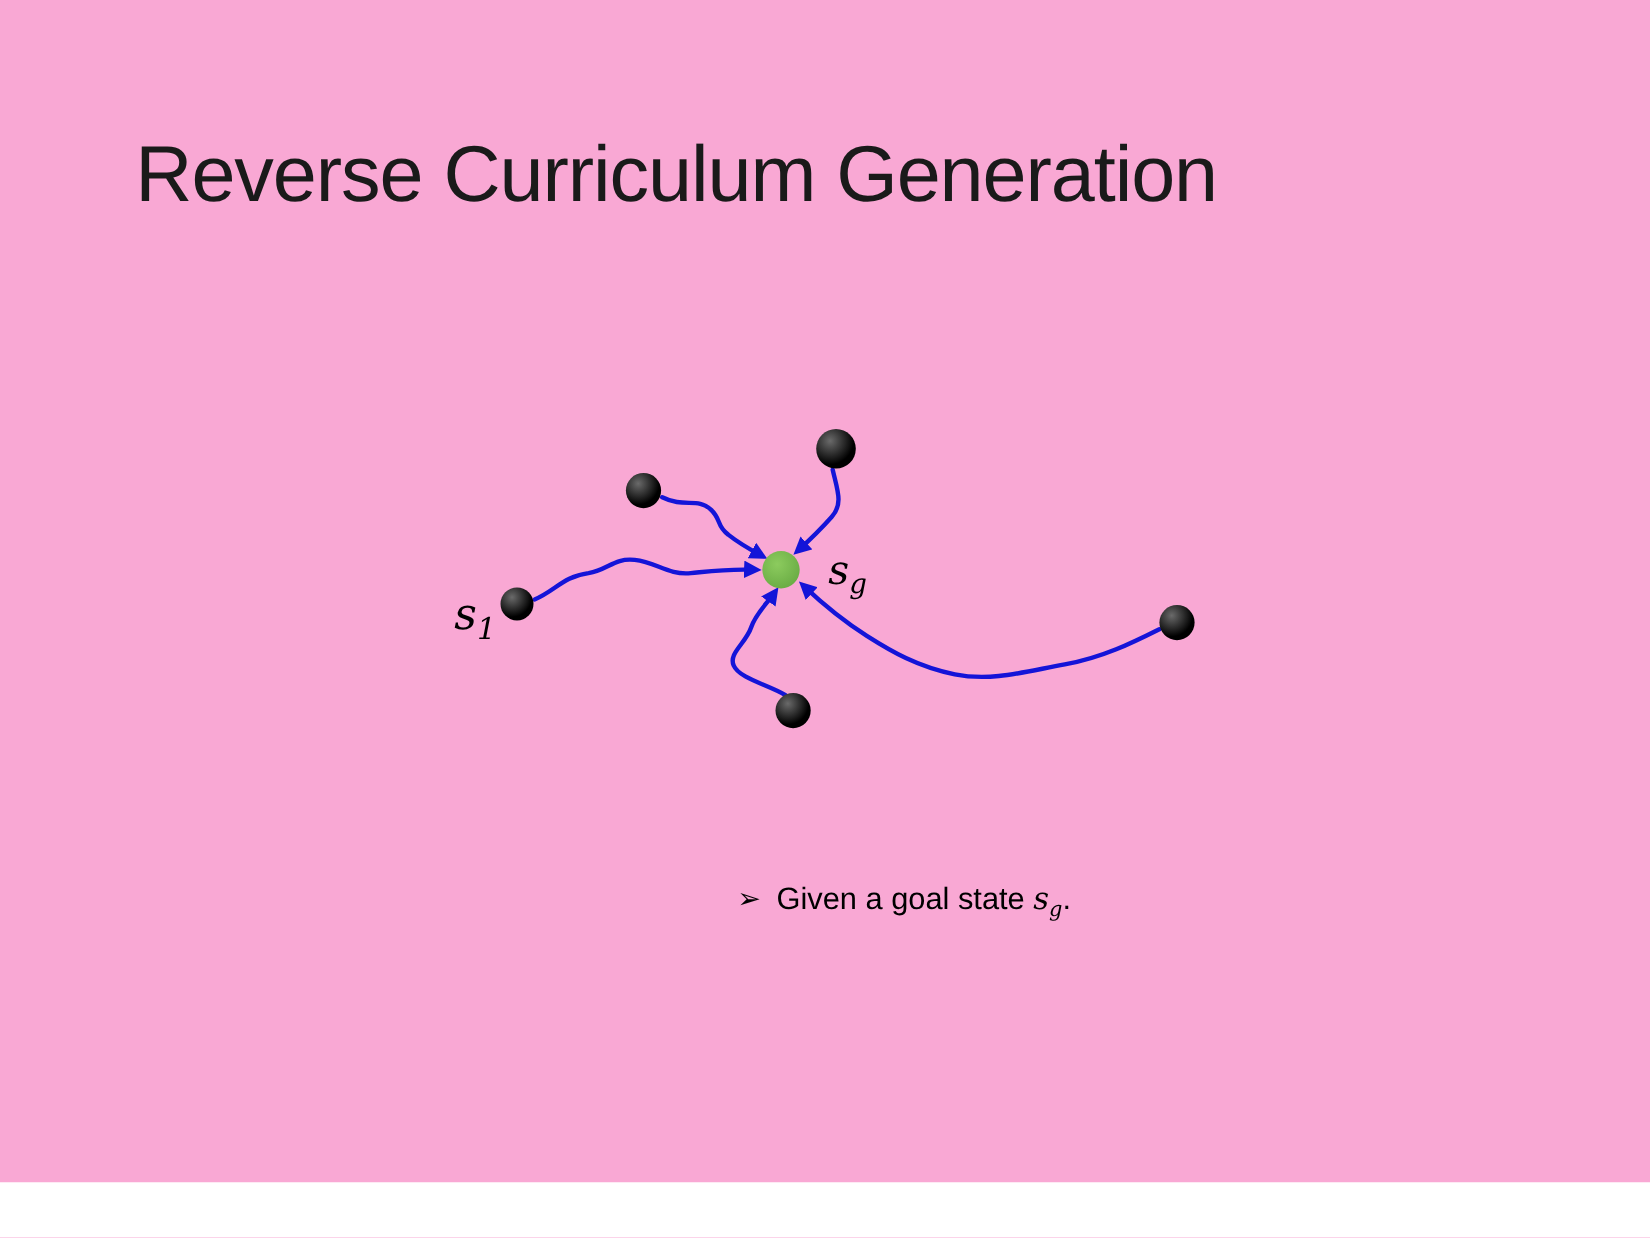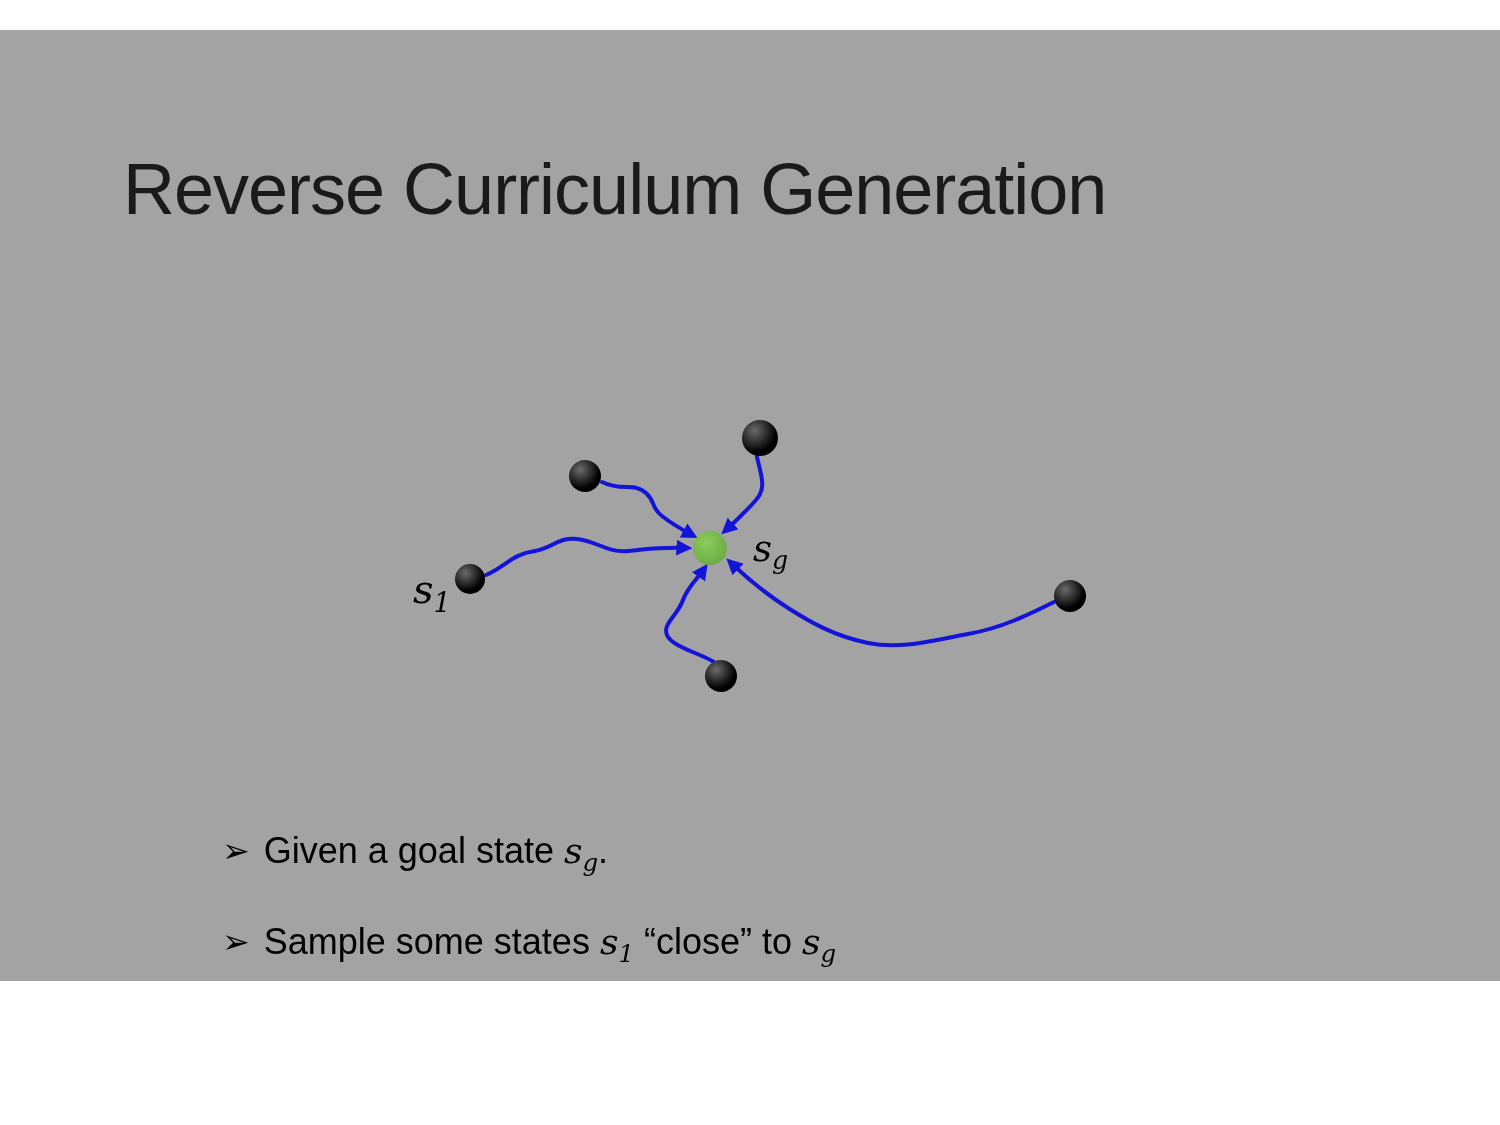--- a/index.html
+++ b/index.html
@@ -1,23 +1,22 @@
 <!DOCTYPE html>
 <html><head>
 <meta charset="utf-8">
 <style>
   html, body { margin: 0; padding: 0; background: #ffffff; }
   .slide {
     position: relative;
     width: 1500px;
-    height: 951px;
-    background: #a3a3a3;
+    height: 1075px;
+    background: #f9a8d4;
     overflow: hidden;
     font-family: "Liberation Sans", sans-serif;
-    margin-top: 30px;
   }
   .title {
     position: absolute;
     left: 123px;
     top: 118px;
     font-size: 72px;
     font-weight: 400;
     color: #1a1a1a;
     letter-spacing: -1px;
     white-space: nowrap;
@@ -55,24 +54,25 @@
   }
   .label-s1 { left: 413px; top: 536px; font-size: 40px; }
   .label-sg { left: 753px; top: 497px; font-size: 37px; text-align: center; }
   .bullets {
     position: absolute;
     left: 222px;
     top: 800px;
     width: 1200px;
   }
   .bullet {
-    font-size: 36px;
+    font-size: 28px;
     color: #000000;
     margin-bottom: 44px;
     white-space: nowrap;
+    text-align: center;
   }
   .bullet .marker {
     display: inline-block;
     margin-right: 14px;
     font-size: 0.92em;
     transform: translateY(-1px);
   }
 </style>
 </head>
 <body>
@@ -122,20 +122,17 @@
   <div class="node-label label-sg">
     <span class="mvar">s</span><sub class="msub">g</sub>
   </div>
 
   <div class="bullets">
 
     <div class="bullet">
       <span class="marker">➢</span><span>Given a goal state </span><span class="mvar">s</span><sub class="msub">g</sub><span>.</span>
     </div>
 
-    <div class="bullet">
-      <span class="marker">➢</span><span>Sample some states </span><span class="mvar">s</span><sub class="msub">1</sub><span> “close” to </span><span class="mvar">s</span><sub class="msub">g</sub>
-    </div>
 
 
   </div>
 
 </div>
 
 </body></html>

